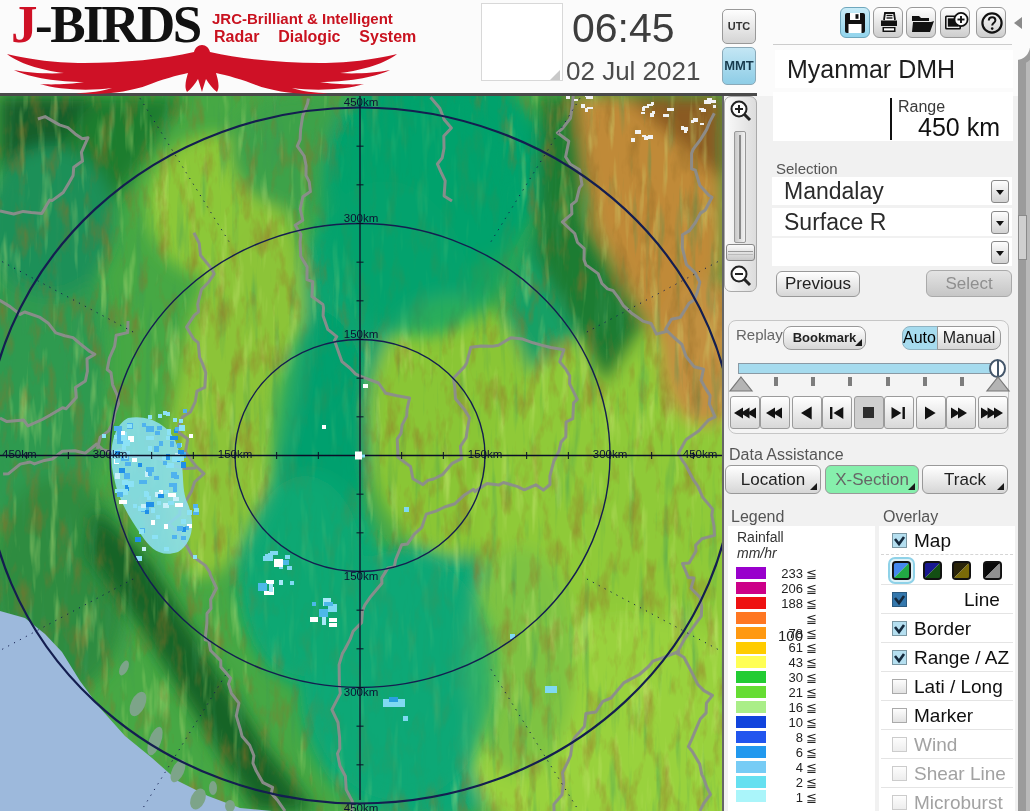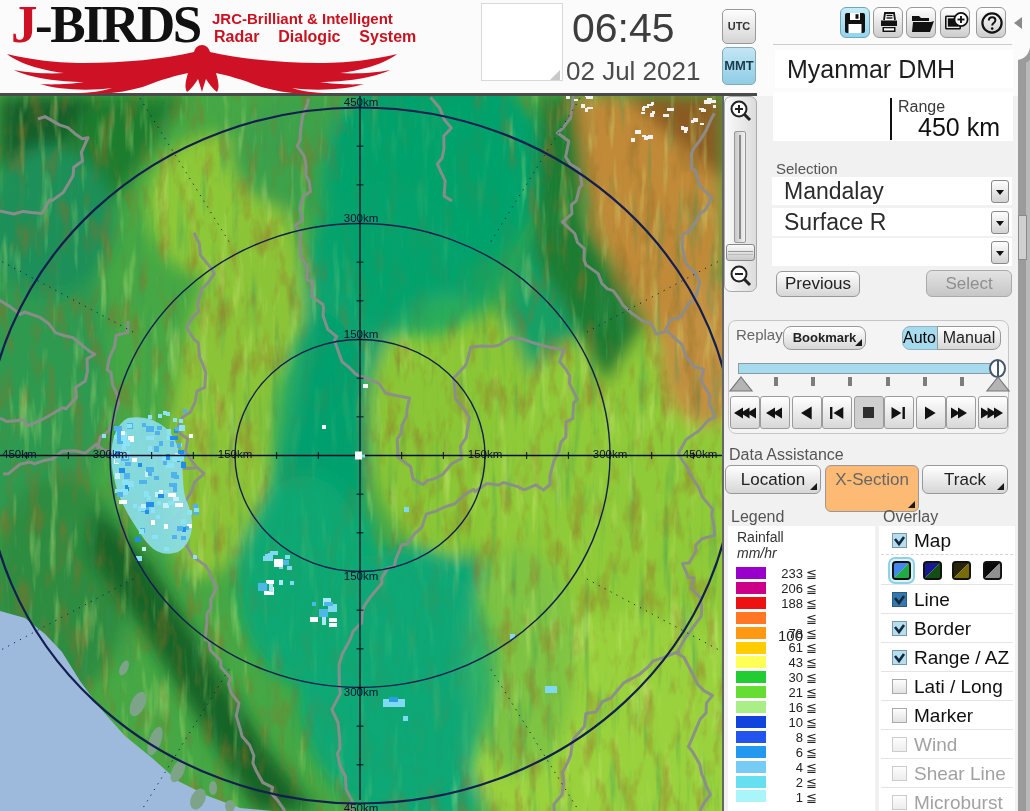--- a/index.html
+++ b/index.html
@@ -141,21 +141,21 @@
       <polygon points="4,10.5 13.02,16 4,21.5" fill="#111"></polygon>
       <polygon points="11,10.5 20.02,16 11,21.5" fill="#111"></polygon>
     </svg></div>
 <div class="abs" style="left:978px;top:396px;width:30px;height:33px;background:linear-gradient(#ffffff,#d8d8d8);border:1px solid #9b9b9b;border-radius:3px;"><svg width="28" height="31" viewBox="0 0 28 31">
       <polygon points="2,10.5 11.02,16 2,21.5" fill="#111"></polygon>
       <polygon points="8.5,10.5 17.52,16 8.5,21.5" fill="#111"></polygon>
       <polygon points="15,10.5 24.02,16 15,21.5" fill="#111"></polygon>
     </svg></div>
 <div class="abs" style="left:729px;top:446px;font-size:16px;color:#555;">Data Assistance</div>
 <div class="btn" style="left:725px;top:465px;width:96px;height:29px;font-size:17px;line-height:27px;">Location<span class="ctri"></span></div>
-<div class="btn" style="left:825px;top:465px;width:94px;height:47px;font-size:17px;line-height:27px;background:#fdba74;color:#666;">X-Section<span class="ctri"></span></div>
+<div class="btn" style="left:825px;top:465px;width:94px;height:29px;font-size:17px;line-height:27px;background:#86efac;color:#666;">X-Section<span class="ctri"></span></div>
 <div class="btn" style="left:922px;top:465px;width:86px;height:29px;font-size:17px;line-height:27px;">Track<span class="ctri"></span></div>
 <div class="abs" style="left:731px;top:508px;font-size:16px;color:#555;">Legend</div>
 <div class="abs" style="left:728px;top:526px;width:147px;height:285px;background:#fff;"></div>
 <div class="abs" style="left:737px;top:529px;font-size:14px;color:#333;">Rainfall</div>
 <div class="abs" style="left:737px;top:545px;font-size:14px;color:#333;font-style:italic;">mm/hr</div>
 <div class="abs" style="left:736px;top:567px;width:30px;height:12px;background:#9900cc;"></div>
 <div class="abs" style="left:760px;top:566px;width:43px;text-align:right;font-size:13px;color:#222;">233</div>
 <div class="abs" style="left:806px;top:566px;font-size:13px;color:#222;">≦</div>
 <div class="abs" style="left:736px;top:582px;width:30px;height:12px;background:#cc0088;"></div>
 <div class="abs" style="left:760px;top:581px;width:43px;text-align:right;font-size:13px;color:#222;">206</div>
@@ -231,21 +231,21 @@
     <path d="M1,1 H19 L1,19 Z" fill="#0a0a0a"></path>
     <path d="M19,1 V19 H1 Z" fill="#909090"></path>
     <rect x="1" y="1" width="18" height="18" rx="3" fill="none" stroke="#111" stroke-width="2"></rect>
   </svg>
 <div class="sep" style="left:881px;top:584px;width:132px;"></div>
 <div class="cb" style="left:892px;top:592px;background:#3578ad;border-color:#2a5a80;">
     <svg width="13" height="13" style="position:absolute;left:0px;top:1px;" viewBox="0 0 13 13">
       <polyline points="2,4 6,9 11,2" fill="none" stroke="#14283c" stroke-width="2.6"></polyline>
     </svg>
   </div>
-<div class="abs" style="left:914px;top:589px;font-size:19px;color:#0f0f0f;">Line</div>
+<div class="abs" style="left:964px;top:589px;font-size:19px;color:#0f0f0f;">Line</div>
 <div class="sep" style="left:881px;top:613px;width:132px;"></div>
 <div class="cb" style="left:892px;top:621px;background:#b5dff0;border-color:#7a97a3;">
     <svg width="13" height="13" style="position:absolute;left:0px;top:1px;" viewBox="0 0 13 13">
       <polyline points="2,4 6,9 11,2" fill="none" stroke="#14283c" stroke-width="2.6"></polyline>
     </svg>
   </div>
 <div class="abs" style="left:914px;top:618px;font-size:19px;color:#0f0f0f;">Border</div>
 <div class="sep" style="left:881px;top:642px;width:132px;"></div>
 <div class="cb" style="left:892px;top:650px;background:#b5dff0;border-color:#7a97a3;">
     <svg width="13" height="13" style="position:absolute;left:0px;top:1px;" viewBox="0 0 13 13">

